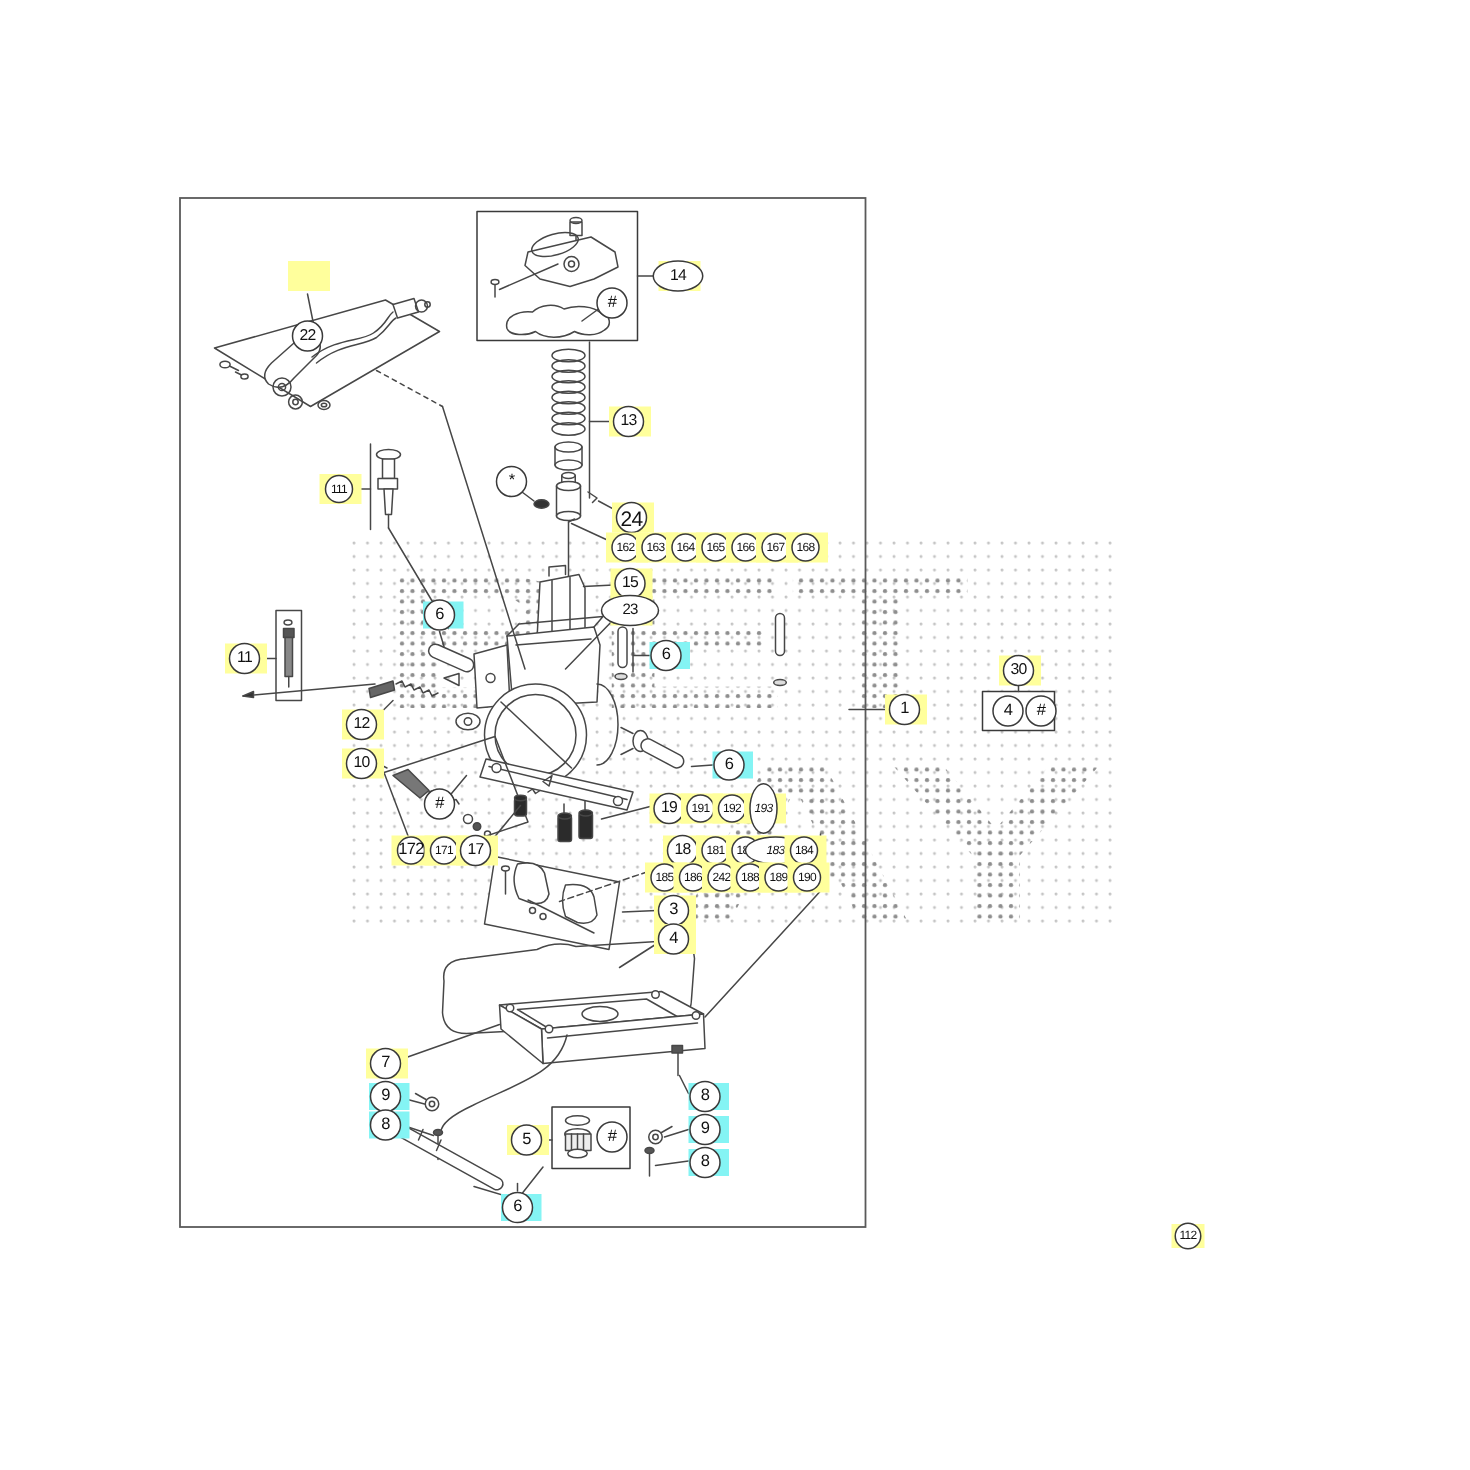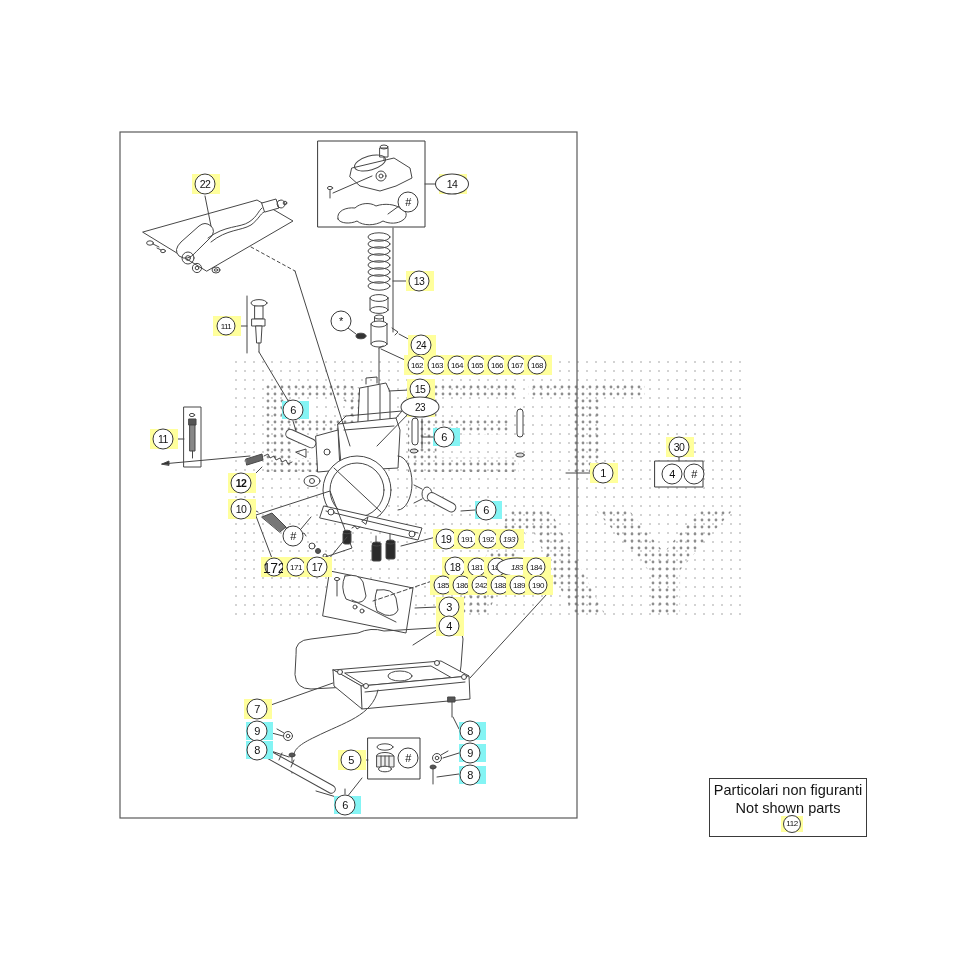--- a/index.html
+++ b/index.html
@@ -303,39 +303,39 @@
         <path d="M251,247 L295,271" stroke-dasharray="3,3"></path>
         <path d="M295,271 L350,446"></path>
         <path d="M259,352 L299,419"></path>
       </g>
     </g>
   </svg>
 
   <div id="callout-layer">
       <div class="callout yellow" style="left: 205px; top: 184px;">
         <span class="hl"></span>
-        <span class="circ" style="height: 21px; width: 21px; font-size: 10.5px;">22</span>
+        <span class="circ" style="height: 21px; width: 21px; font-size: 10.5px; margin-top: 40px;">22</span>
       </div>
       <div class="callout yellow" style="left: 452px; top: 184px;">
         <span class="hl"></span>
         <span class="circ" style="height: 21px; width: 34px; font-size: 10.5px;">14</span>
       </div>
       <div class="callout plain" style="left: 408px; top: 202px;">
         <span class="circ" style="height: 21px; width: 21px; font-size: 11px;">#</span>
       </div>
       <div class="callout yellow" style="left: 419px; top: 281px;">
         <span class="hl"></span>
         <span class="circ" style="height: 21px; width: 21px; font-size: 10.5px;">13</span>
       </div>
       <div class="callout plain" style="left: 341px; top: 321px;">
         <span class="circ" style="height: 21px; width: 21px; font-size: 11px;">*</span>
       </div>
       <div class="callout yellow" style="left: 421px; top: 345px;">
         <span class="hl"></span>
-        <span class="circ" style="height: 21px; width: 21px; font-size: 10px; text-align: center;">24</span>
+        <span class="circ" style="height: 21px; width: 21px; font-size: 14px; text-align: center;">24</span>
       </div>
       <div class="callout yellow" style="left: 226px; top: 326px;">
         <span class="hl"></span>
         <span class="circ" style="height: 19px; width: 19px; font-size: 8px;">111</span>
       </div>
       <div class="callout yellow" style="left: 417px; top: 365px;">
         <span class="hl"></span>
         <span class="circ" style="height: 19px; width: 19px; font-size: 8px;">162</span>
       </div>
       <div class="callout yellow" style="left: 437px; top: 365px;">
@@ -377,21 +377,21 @@
       <div class="callout cyan" style="left: 444px; top: 437px;">
         <span class="hl"></span>
         <span class="circ" style="height: 21px; width: 21px; font-size: 11px;">6</span>
       </div>
       <div class="callout yellow" style="left: 163px; top: 439px;">
         <span class="hl"></span>
         <span class="circ" style="height: 21px; width: 21px; font-size: 10.5px;">11</span>
       </div>
       <div class="callout yellow" style="left: 241px; top: 483px;">
         <span class="hl"></span>
-        <span class="circ" style="height: 21px; width: 21px; font-size: 10.5px; font-weight: bold;">12</span>
+        <span class="circ" style="height: 21px; width: 21px; font-size: 10.5px;">12</span>
       </div>
       <div class="callout yellow" style="left: 241px; top: 509px;">
         <span class="hl"></span>
         <span class="circ" style="height: 21px; width: 21px; font-size: 10.5px;">10</span>
       </div>
       <div class="callout cyan" style="left: 486px; top: 510px;">
         <span class="hl"></span>
         <span class="circ" style="height: 21px; width: 21px; font-size: 11px;">6</span>
       </div>
       <div class="callout yellow" style="left: 603px; top: 473px;">
@@ -418,25 +418,25 @@
       <div class="callout yellow" style="left: 467px; top: 539px;">
         <span class="hl"></span>
         <span class="circ" style="height: 19px; width: 19px; font-size: 8px;">191</span>
       </div>
       <div class="callout yellow" style="left: 488px; top: 539px;">
         <span class="hl"></span>
         <span class="circ" style="height: 19px; width: 19px; font-size: 8px;">192</span>
       </div>
       <div class="callout yellow" style="left: 509px; top: 539px;">
         <span class="hl"></span>
-        <span class="circ" style="height: 19px; width: 19px; font-size: 8px; font-style: italic;">193</span>
+        <span class="circ" style="height: 34px; width: 19px; font-size: 8px; font-style: italic;">193</span>
       </div>
       <div class="callout yellow" style="left: 274px; top: 567px;">
         <span class="hl"></span>
-        <span class="circ" style="height: 19px; width: 19px; font-size: 14px;">172</span>
+        <span class="circ" style="height: 19px; width: 19px; font-size: 11px;">172</span>
       </div>
       <div class="callout yellow" style="left: 296px; top: 567px;">
         <span class="hl"></span>
         <span class="circ" style="height: 19px; width: 19px; font-size: 8px;">171</span>
       </div>
       <div class="callout yellow" style="left: 317px; top: 567px;">
         <span class="hl"></span>
         <span class="circ" style="height: 21px; width: 21px; font-size: 10.5px; text-align: right;">17</span>
       </div>
       <div class="callout yellow" style="left: 455px; top: 567px;">
@@ -525,18 +525,14 @@
       <div class="callout cyan" style="left: 345px; top: 805px;">
         <span class="hl"></span>
         <span class="circ" style="height: 21px; width: 21px; font-size: 11px;">6</span>
       </div>
       <div class="callout yellow small" style="left: 792px; top: 824px;">
         <span class="hl"></span>
         <span class="circ" style="height: 18px; width: 18px; font-size: 8px;">112</span>
       </div>
     </div>
 
-  <div class="nsbox">
-    <div>Particolari non figuranti</div>
-    <div>Not shown parts</div>
-  </div>
 
 </div>
 
 </body></html>

